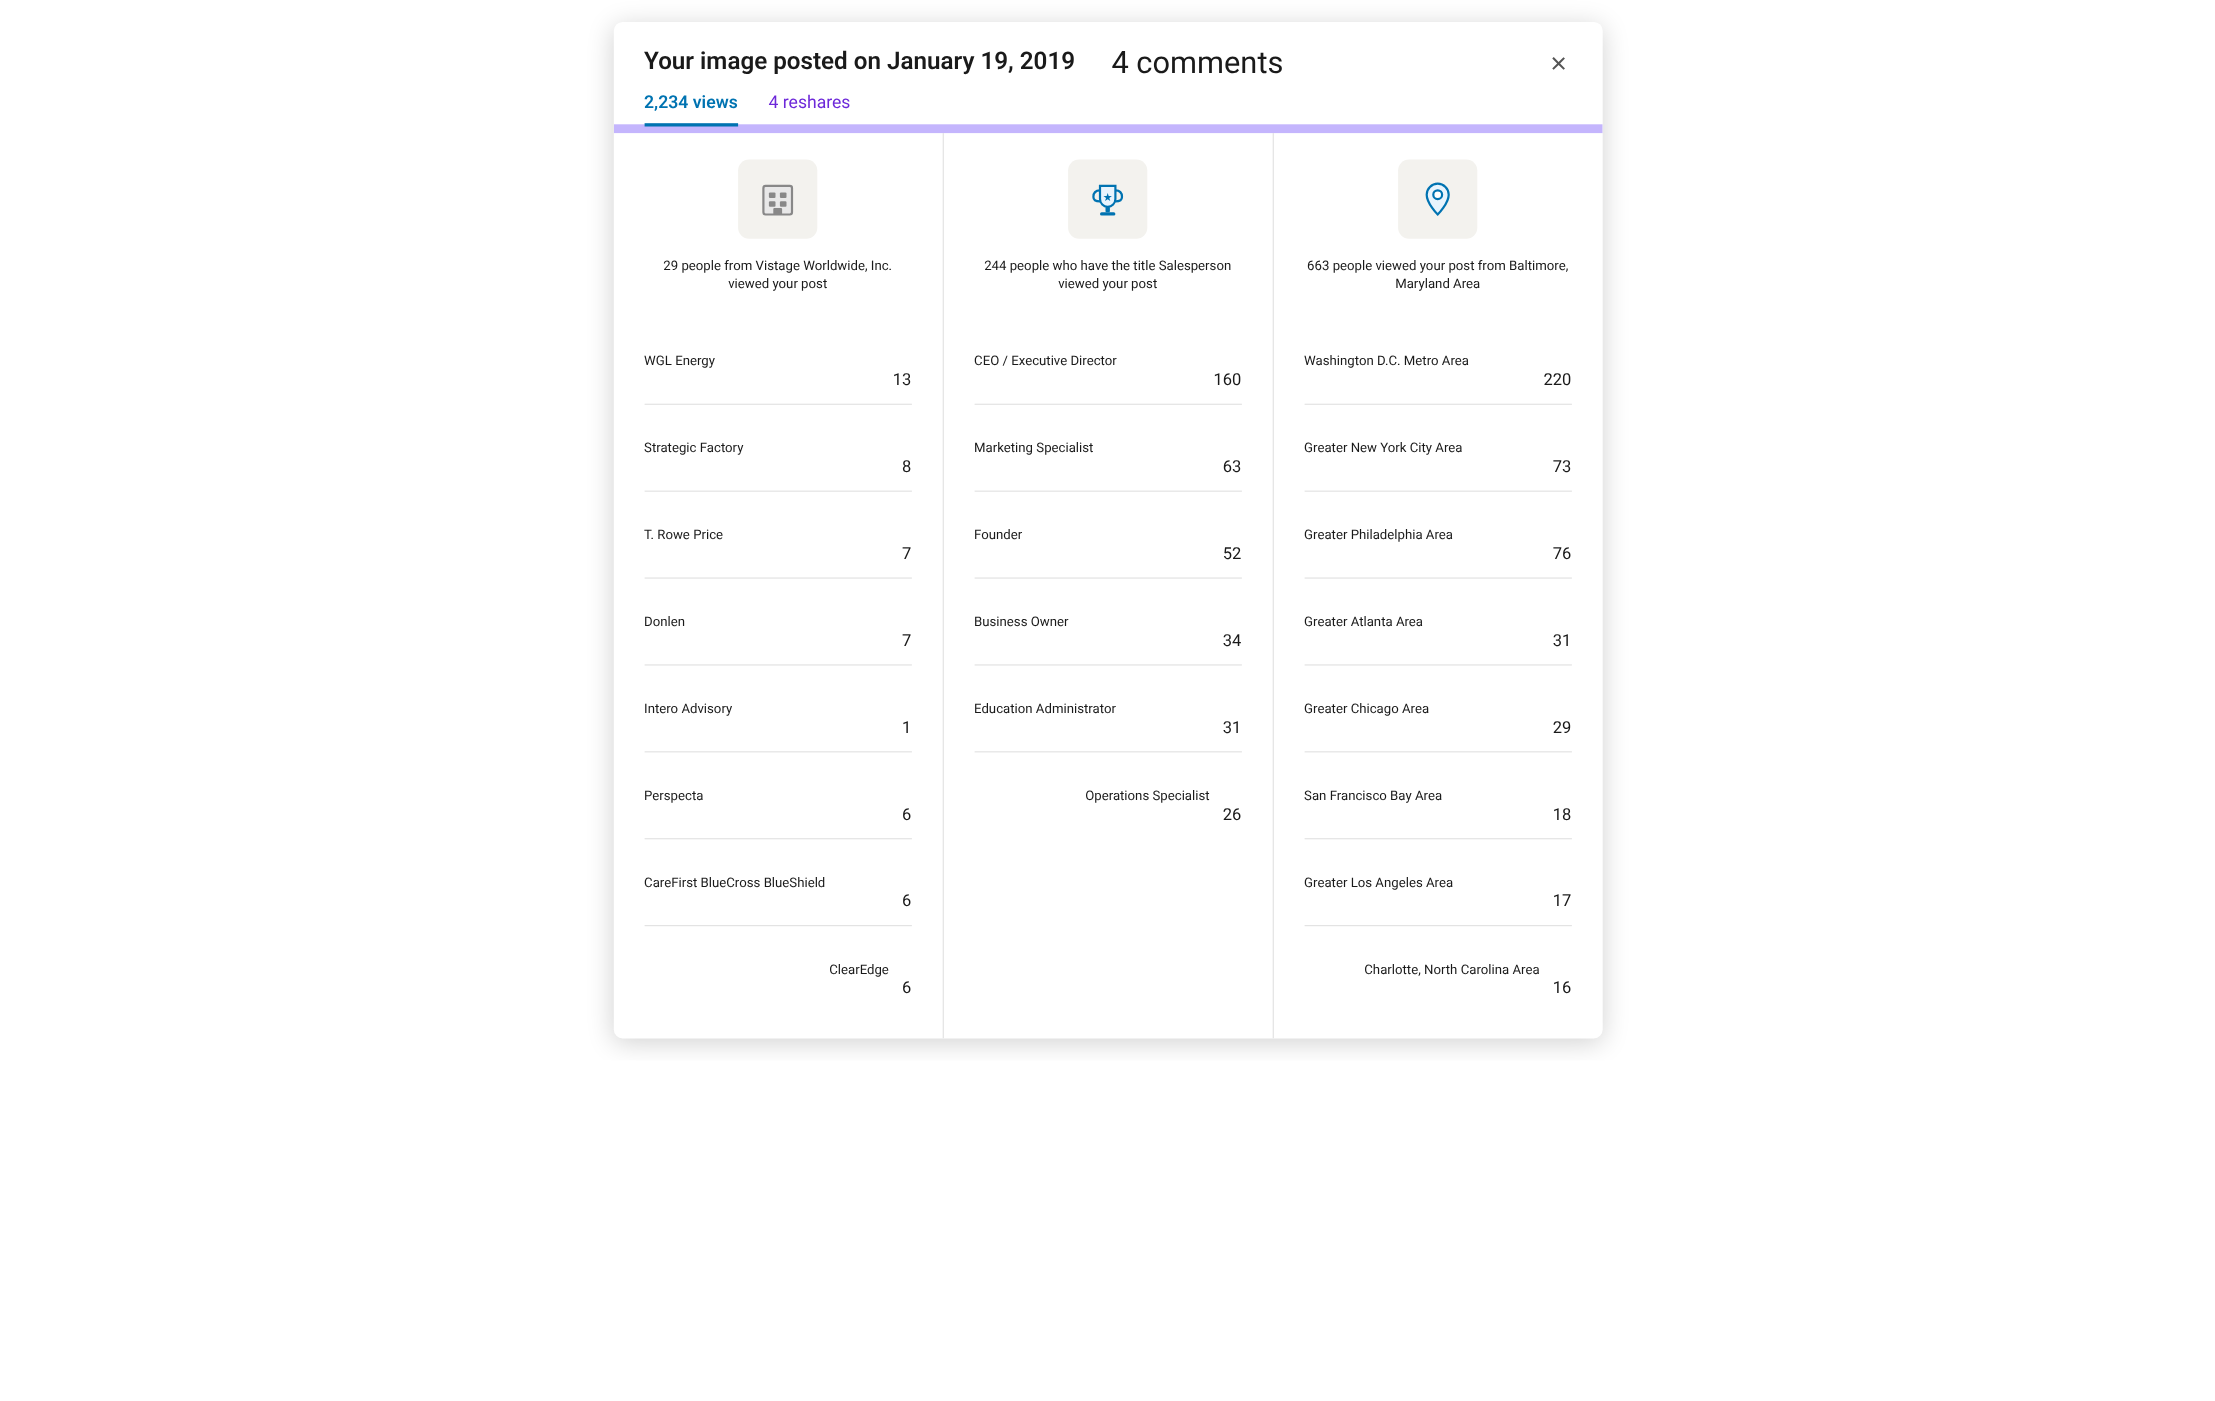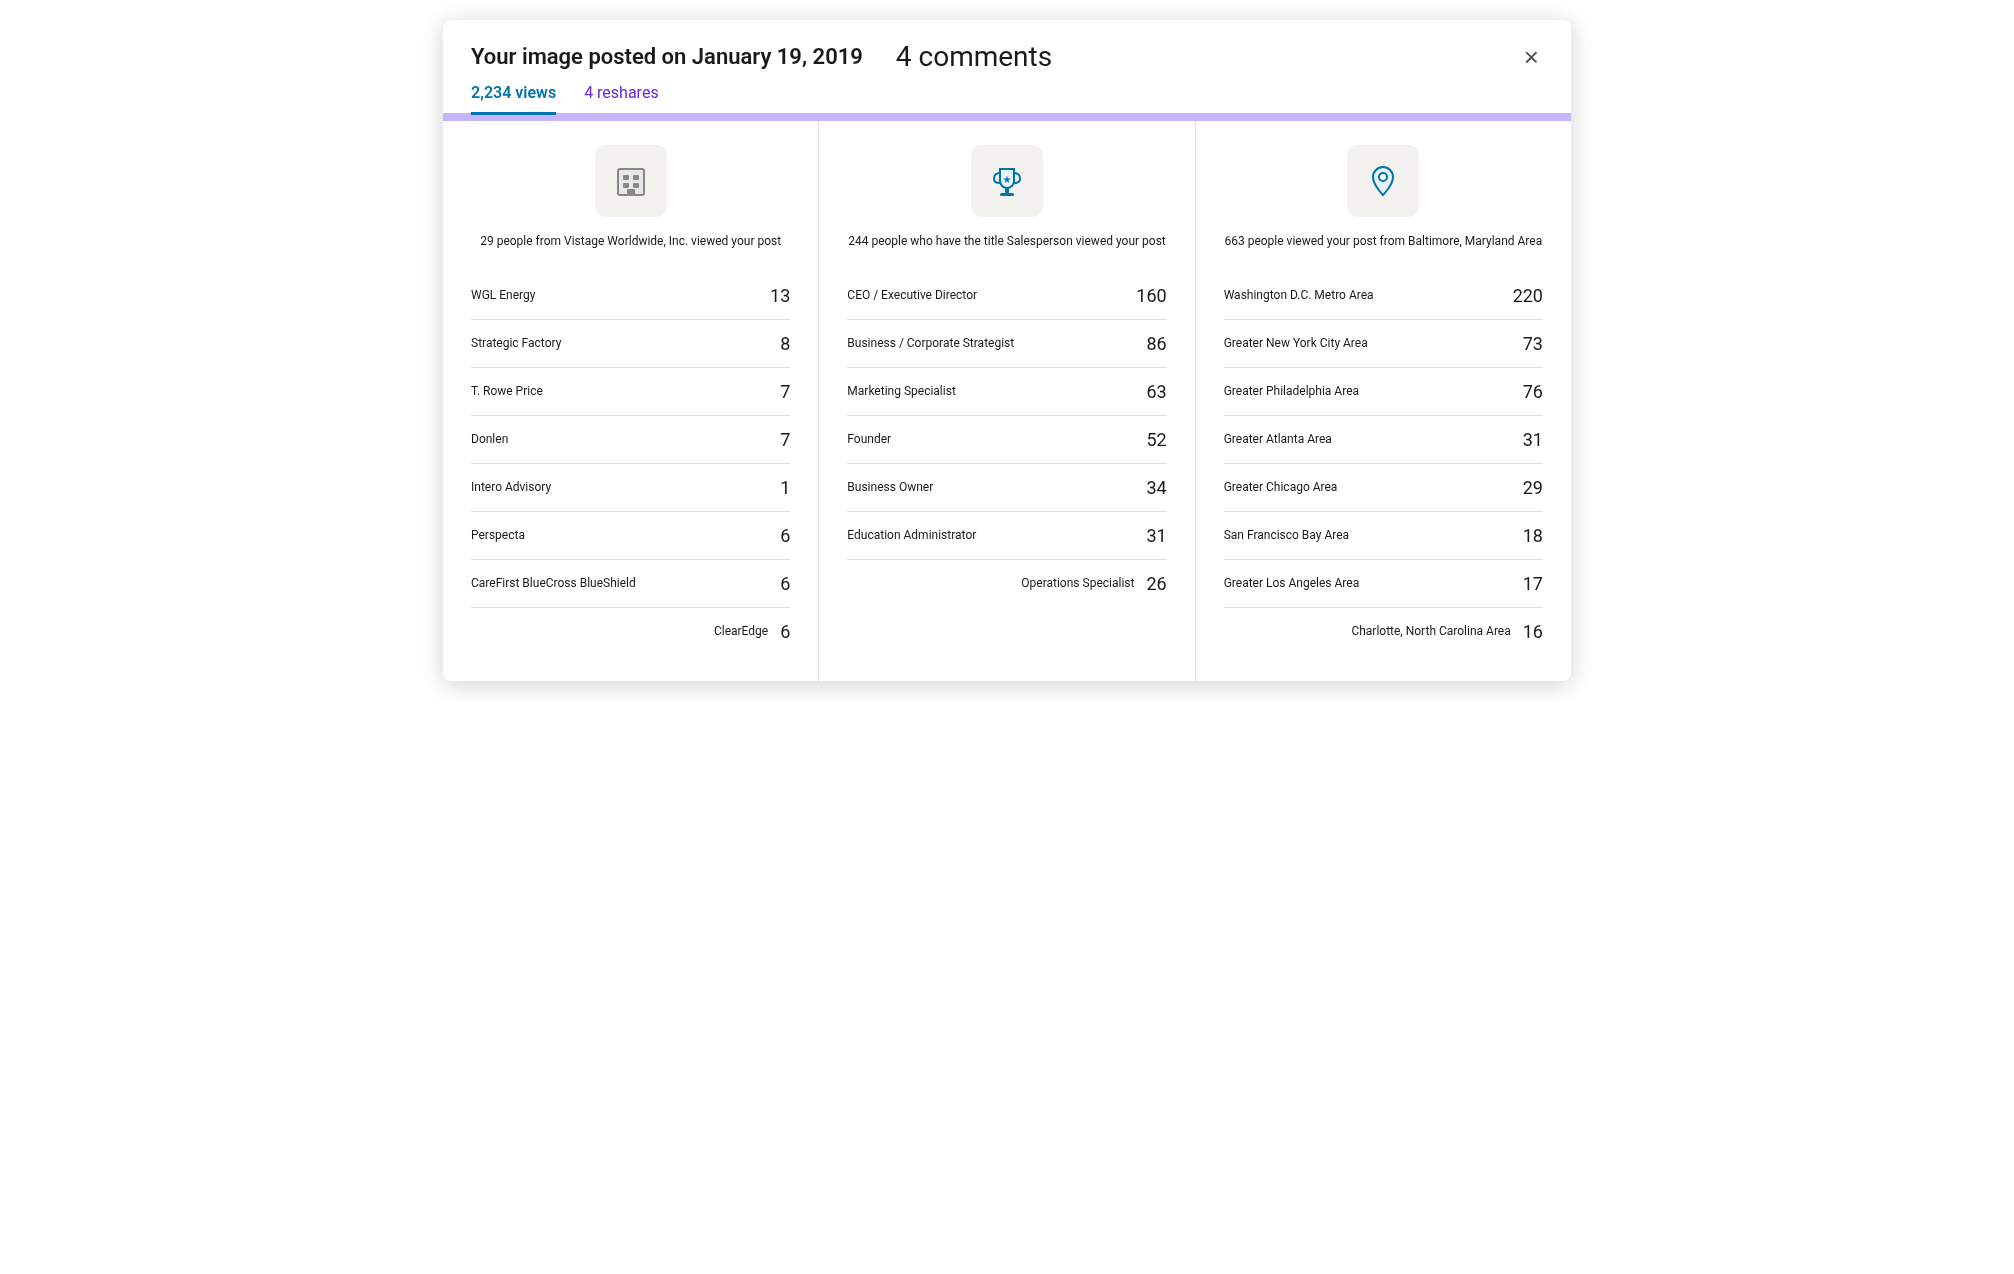--- a/index.html
+++ b/index.html
@@ -2,21 +2,21 @@
 <html><head>
   <meta charset="utf-8">
   <style>
     * { box-sizing: border-box; margin: 0; padding: 0; }
     body {
       font-family: -apple-system, BlinkMacSystemFont, 'Segoe UI', Roboto, Arial, sans-serif;
       background: #fff;
       color: #333;
     }
     .modal {
-      width: 1128px;
+      width: 899px;
       min-height: 637px;
       background: #fff;
       border-radius: 8px;
       box-shadow: 0 4px 24px rgba(0,0,0,0.18);
       overflow: hidden;
       position: relative;
       margin: 20px auto;
     }
     .modal-header {
       display: flex;
@@ -115,24 +115,25 @@
     .stat-row:last-child {
       border-bottom: none;
       justify-content: flex-end;
     }
     .stat-label {
       color: #1a1a1a;
       font-size: 12px;
     }
     .stat-value {
       color: #1a1a1a;
-      font-size: 18px;
+      font-size: 15px;
       font-weight: 400;
       margin-left: 12px;
       white-space: nowrap;
+      margin-top: 34px;
     }
   </style>
 </head>
 <body>
 
 <div class="modal">
 
   <div class="modal-header">
     <div style="display:flex;align-items:center;">
       <span class="modal-title">Your image posted on January 19, 2019</span>
@@ -216,24 +217,20 @@
           </svg>
         </div>
       </div>
       <div class="section-desc">244 people who have the title Salesperson viewed your post</div>
       <div>
         <div class="stat-row">
           <span class="stat-label">CEO / Executive Director</span>
           <span class="stat-value">160</span>
         </div>
         <div class="stat-row">
-          <span class="stat-label">Business / Corporate Strategist</span>
-          <span class="stat-value">86</span>
-        </div>
-        <div class="stat-row">
           <span class="stat-label">Marketing Specialist</span>
           <span class="stat-value">63</span>
         </div>
         <div class="stat-row">
           <span class="stat-label">Founder</span>
           <span class="stat-value">52</span>
         </div>
         <div class="stat-row">
           <span class="stat-label">Business Owner</span>
           <span class="stat-value">34</span>

